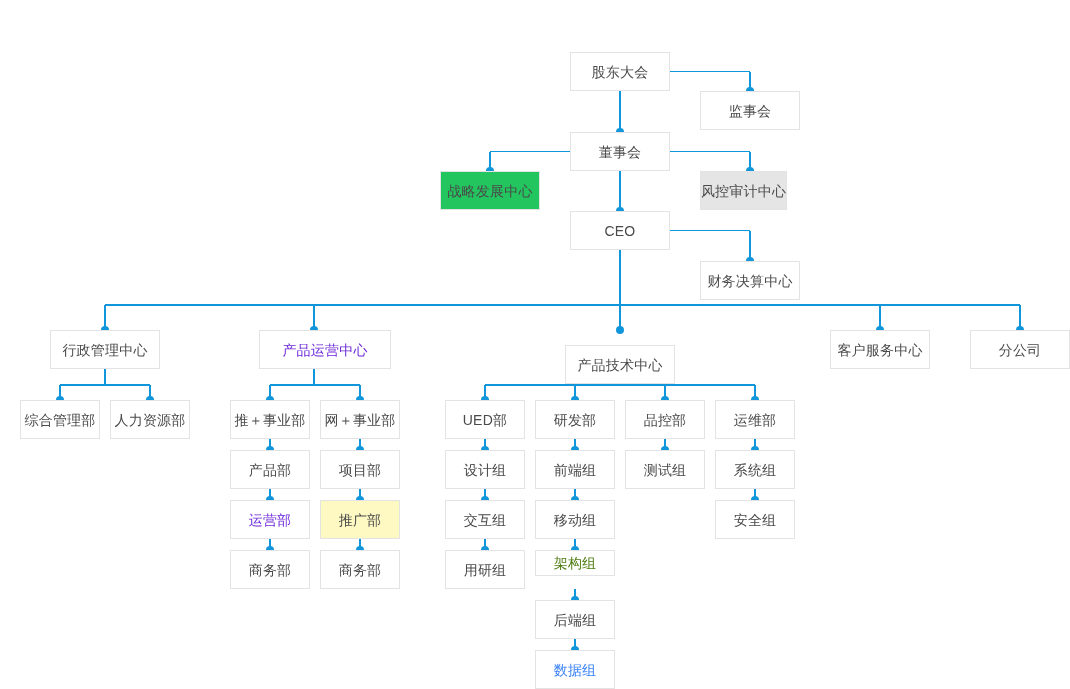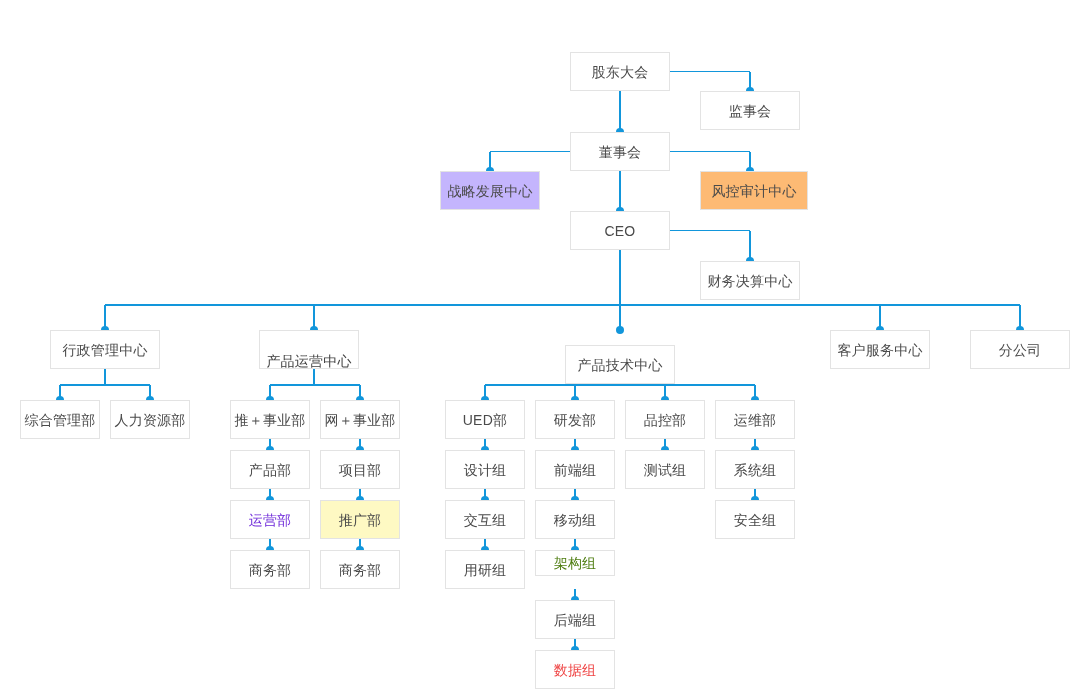--- a/index.html
+++ b/index.html
@@ -141,36 +141,36 @@
   <div id="node-layer">
       <div class="node" style="left: 570px; top: 52px; width: 100px; height: 39px; border-color: rgb(227, 227, 227); background-color: rgb(255, 255, 255); color: rgb(74, 74, 74);">
         <span class="node-label">股东大会</span>
       </div>
       <div class="node" style="left: 700px; top: 91px; width: 100px; height: 39px; border-color: rgb(227, 227, 227); background-color: rgb(255, 255, 255); color: rgb(74, 74, 74);">
         <span class="node-label">监事会</span>
       </div>
       <div class="node" style="left: 570px; top: 132px; width: 100px; height: 39px; border-color: rgb(227, 227, 227); background-color: rgb(255, 255, 255); color: rgb(74, 74, 74);">
         <span class="node-label">董事会</span>
       </div>
-      <div class="node" style="left: 440px; top: 171px; width: 100px; height: 39px; border-color: rgb(227, 227, 227); background-color: #c4b5fd; color: rgb(74, 74, 74);">
+      <div class="node" style="left: 440px; top: 171px; width: 100px; height: 39px; border-color: rgb(227, 227, 227); background-color: #22c55e; color: rgb(74, 74, 74);">
         <span class="node-label">战略发展中心</span>
       </div>
-      <div class="node" style="left: 700px; top: 171px; width: 108px; height: 39px; border-color: rgb(227, 227, 227); background-color: #fdba74; color: rgb(74, 74, 74);">
+      <div class="node" style="left: 700px; top: 171px; width: 87px; height: 39px; border-color: rgb(227, 227, 227); background-color: #e5e5e5; color: rgb(74, 74, 74);">
         <span class="node-label">风控审计中心</span>
       </div>
       <div class="node" style="left: 570px; top: 211px; width: 100px; height: 39px; border-color: rgb(227, 227, 227); background-color: rgb(255, 255, 255); color: rgb(74, 74, 74);">
         <span class="node-label">CEO</span>
       </div>
       <div class="node" style="left: 700px; top: 261px; width: 100px; height: 39px; border-color: rgb(227, 227, 227); background-color: rgb(255, 255, 255); color: rgb(74, 74, 74);">
         <span class="node-label">财务决算中心</span>
       </div>
       <div class="node" style="left: 50px; top: 330px; width: 110px; height: 39px; border-color: rgb(227, 227, 227); background-color: rgb(255, 255, 255); color: rgb(74, 74, 74);">
         <span class="node-label">行政管理中心</span>
       </div>
-      <div class="node" style="left: 259px; top: 330px; width: 100px; height: 39px; border-color: rgb(227, 227, 227); background-color: rgb(255, 255, 255); color: #404040; align-items: flex-end;">
+      <div class="node" style="left: 259px; top: 330px; width: 132px; height: 39px; border-color: rgb(227, 227, 227); background-color: rgb(255, 255, 255); color: #6d28d9;">
         <span class="node-label">产品运营中心</span>
       </div>
       <div class="node" style="left: 565px; top: 330px; width: 110px; height: 39px; border-color: rgb(227, 227, 227); background-color: rgb(255, 255, 255); color: rgb(74, 74, 74); margin-top: 15px;">
         <span class="node-label">产品技术中心</span>
       </div>
       <div class="node" style="left: 830px; top: 330px; width: 100px; height: 39px; border-color: rgb(227, 227, 227); background-color: rgb(255, 255, 255); color: rgb(74, 74, 74);">
         <span class="node-label">客户服务中心</span>
       </div>
       <div class="node" style="left: 970px; top: 330px; width: 100px; height: 39px; border-color: rgb(227, 227, 227); background-color: rgb(255, 255, 255); color: rgb(74, 74, 74);">
         <span class="node-label">分公司</span>
@@ -225,21 +225,21 @@
       </div>
       <div class="node" style="left: 535px; top: 500px; width: 80px; height: 39px; border-color: rgb(227, 227, 227); background-color: rgb(255, 255, 255); color: rgb(74, 74, 74);">
         <span class="node-label">移动组</span>
       </div>
       <div class="node" style="left: 535px; top: 550px; width: 80px; height: 26px; border-color: rgb(227, 227, 227); background-color: rgb(255, 255, 255); color: #4d7c0f;">
         <span class="node-label">架构组</span>
       </div>
       <div class="node" style="left: 535px; top: 600px; width: 80px; height: 39px; border-color: rgb(227, 227, 227); background-color: rgb(255, 255, 255); color: rgb(74, 74, 74);">
         <span class="node-label">后端组</span>
       </div>
-      <div class="node" style="left: 535px; top: 650px; width: 80px; height: 39px; border-color: rgb(227, 227, 227); background-color: rgb(255, 255, 255); color: #ef4444;">
+      <div class="node" style="left: 535px; top: 650px; width: 80px; height: 39px; border-color: rgb(227, 227, 227); background-color: rgb(255, 255, 255); color: #3b82f6;">
         <span class="node-label">数据组</span>
       </div>
       <div class="node" style="left: 625px; top: 400px; width: 80px; height: 39px; border-color: rgb(227, 227, 227); background-color: rgb(255, 255, 255); color: rgb(74, 74, 74);">
         <span class="node-label">品控部</span>
       </div>
       <div class="node" style="left: 625px; top: 450px; width: 80px; height: 39px; border-color: rgb(227, 227, 227); background-color: rgb(255, 255, 255); color: rgb(74, 74, 74);">
         <span class="node-label">测试组</span>
       </div>
       <div class="node" style="left: 715px; top: 400px; width: 80px; height: 39px; border-color: rgb(227, 227, 227); background-color: rgb(255, 255, 255); color: rgb(74, 74, 74);">
         <span class="node-label">运维部</span>

